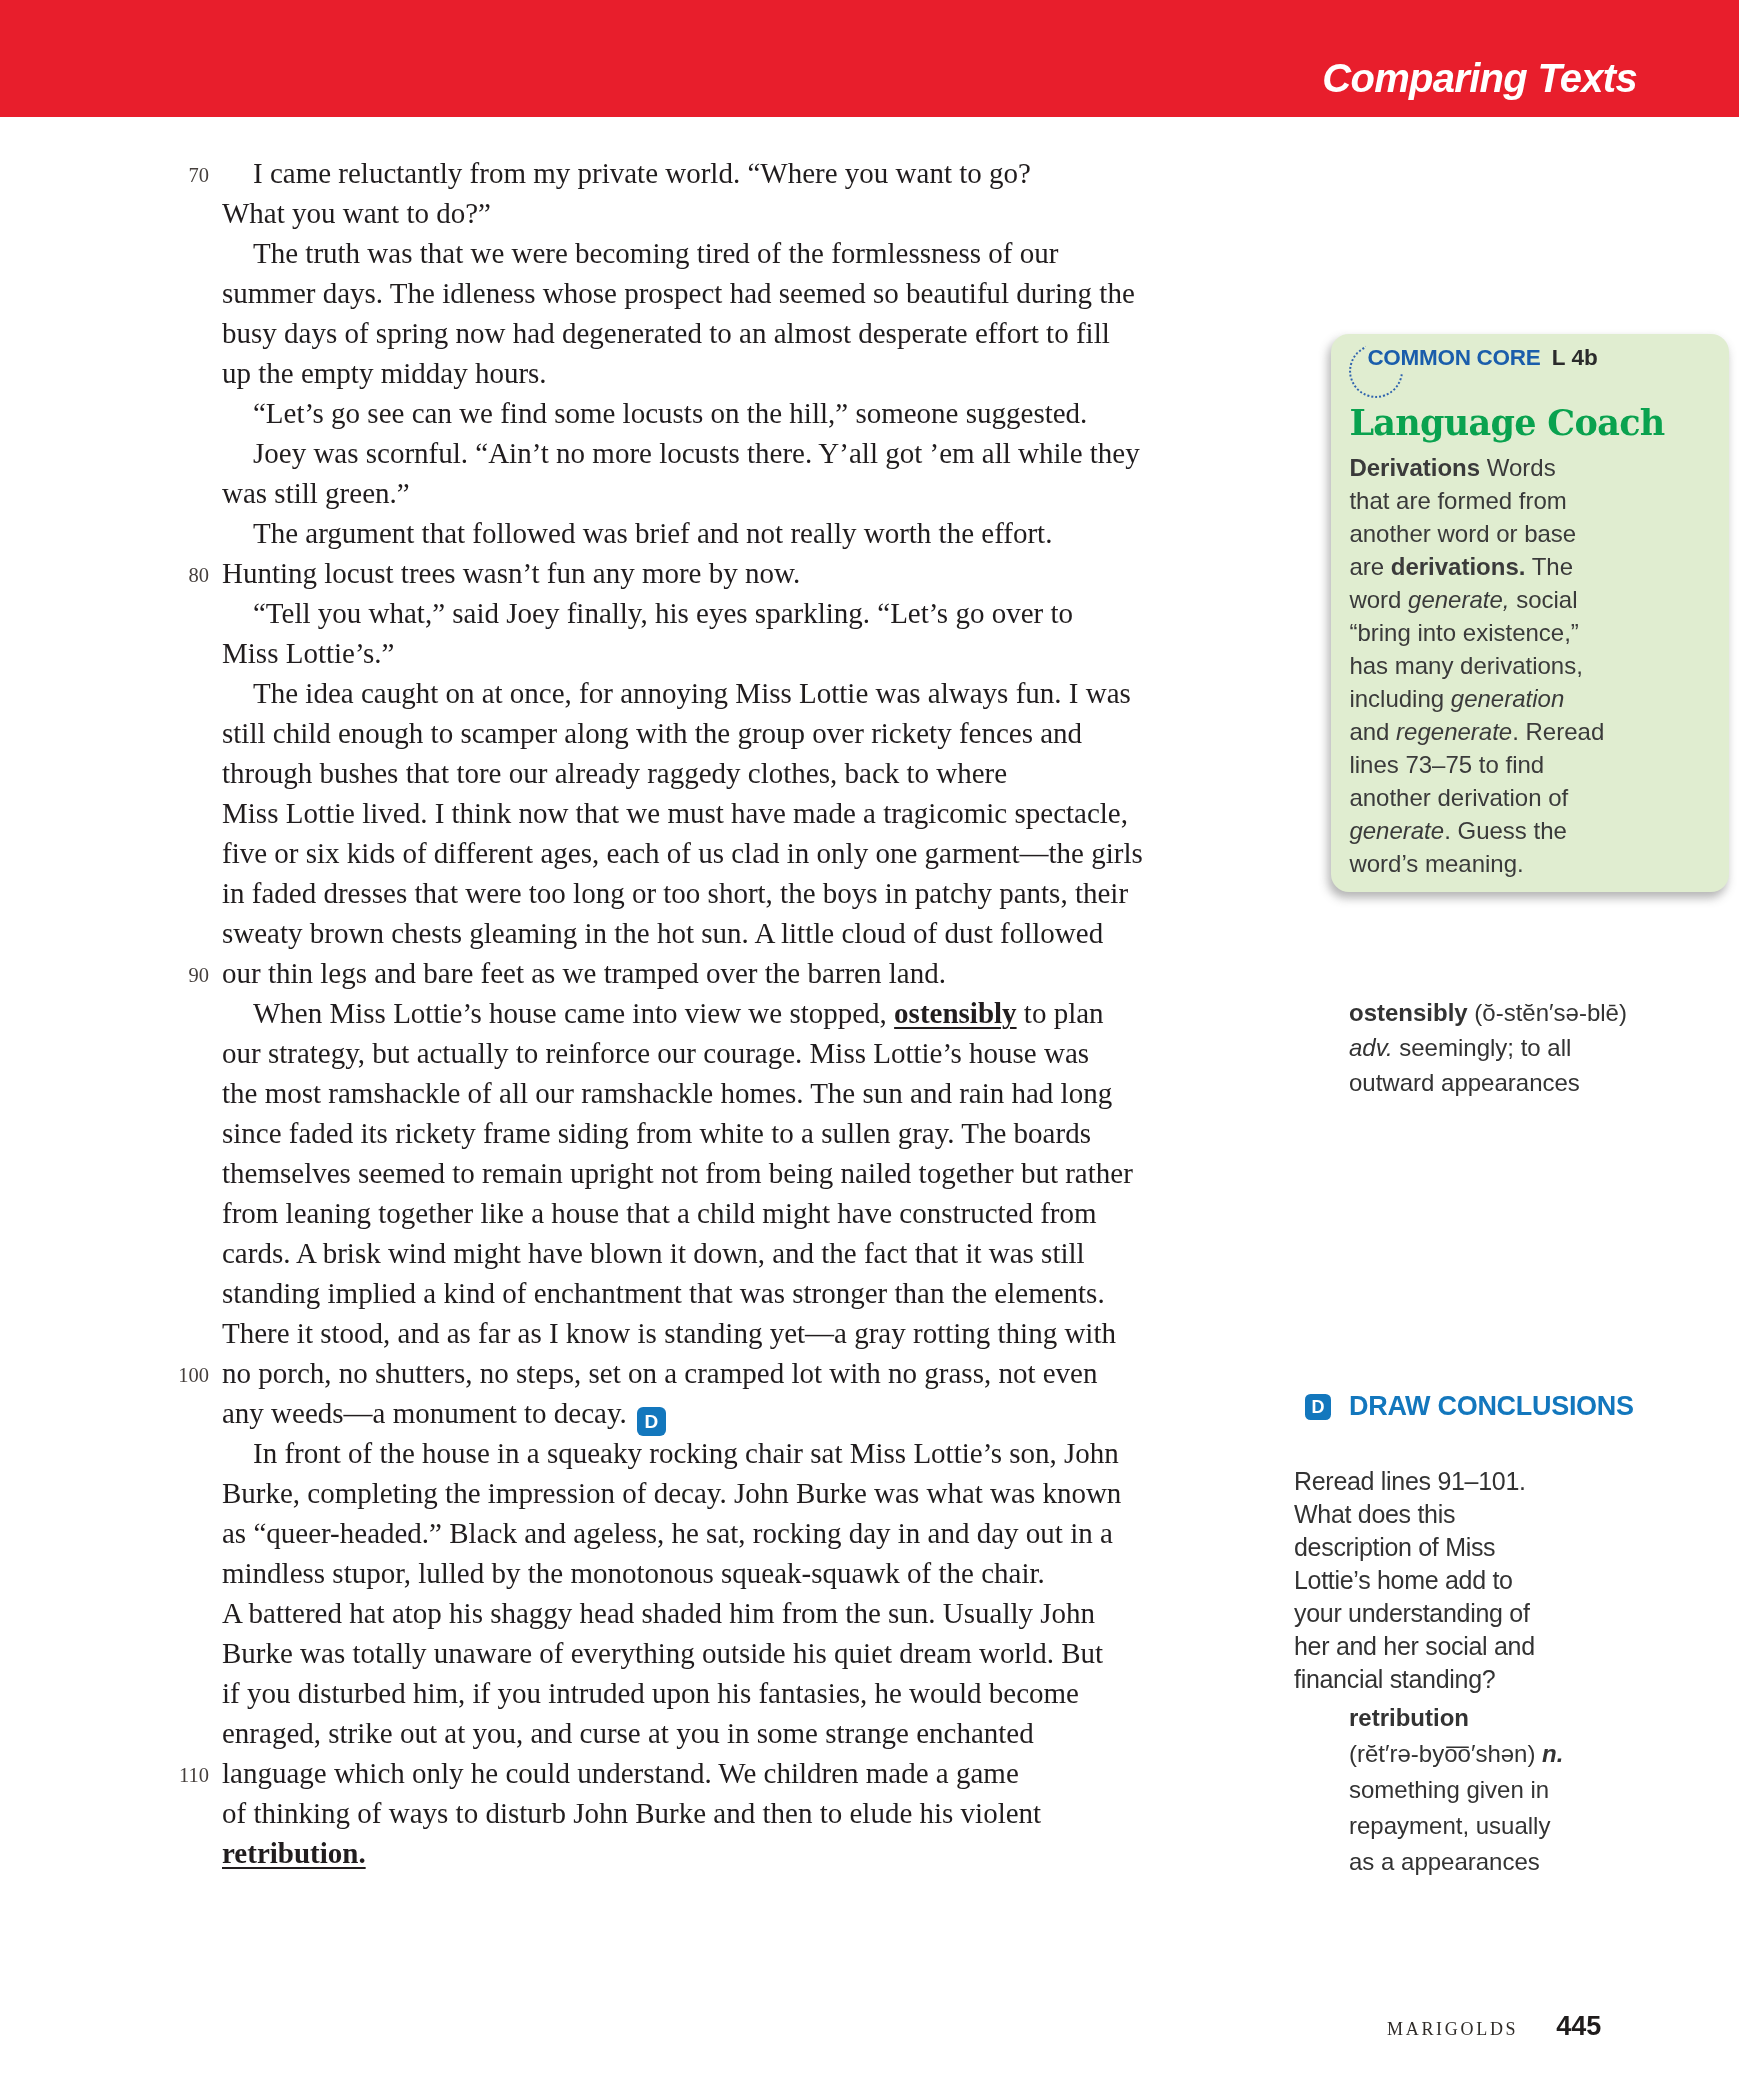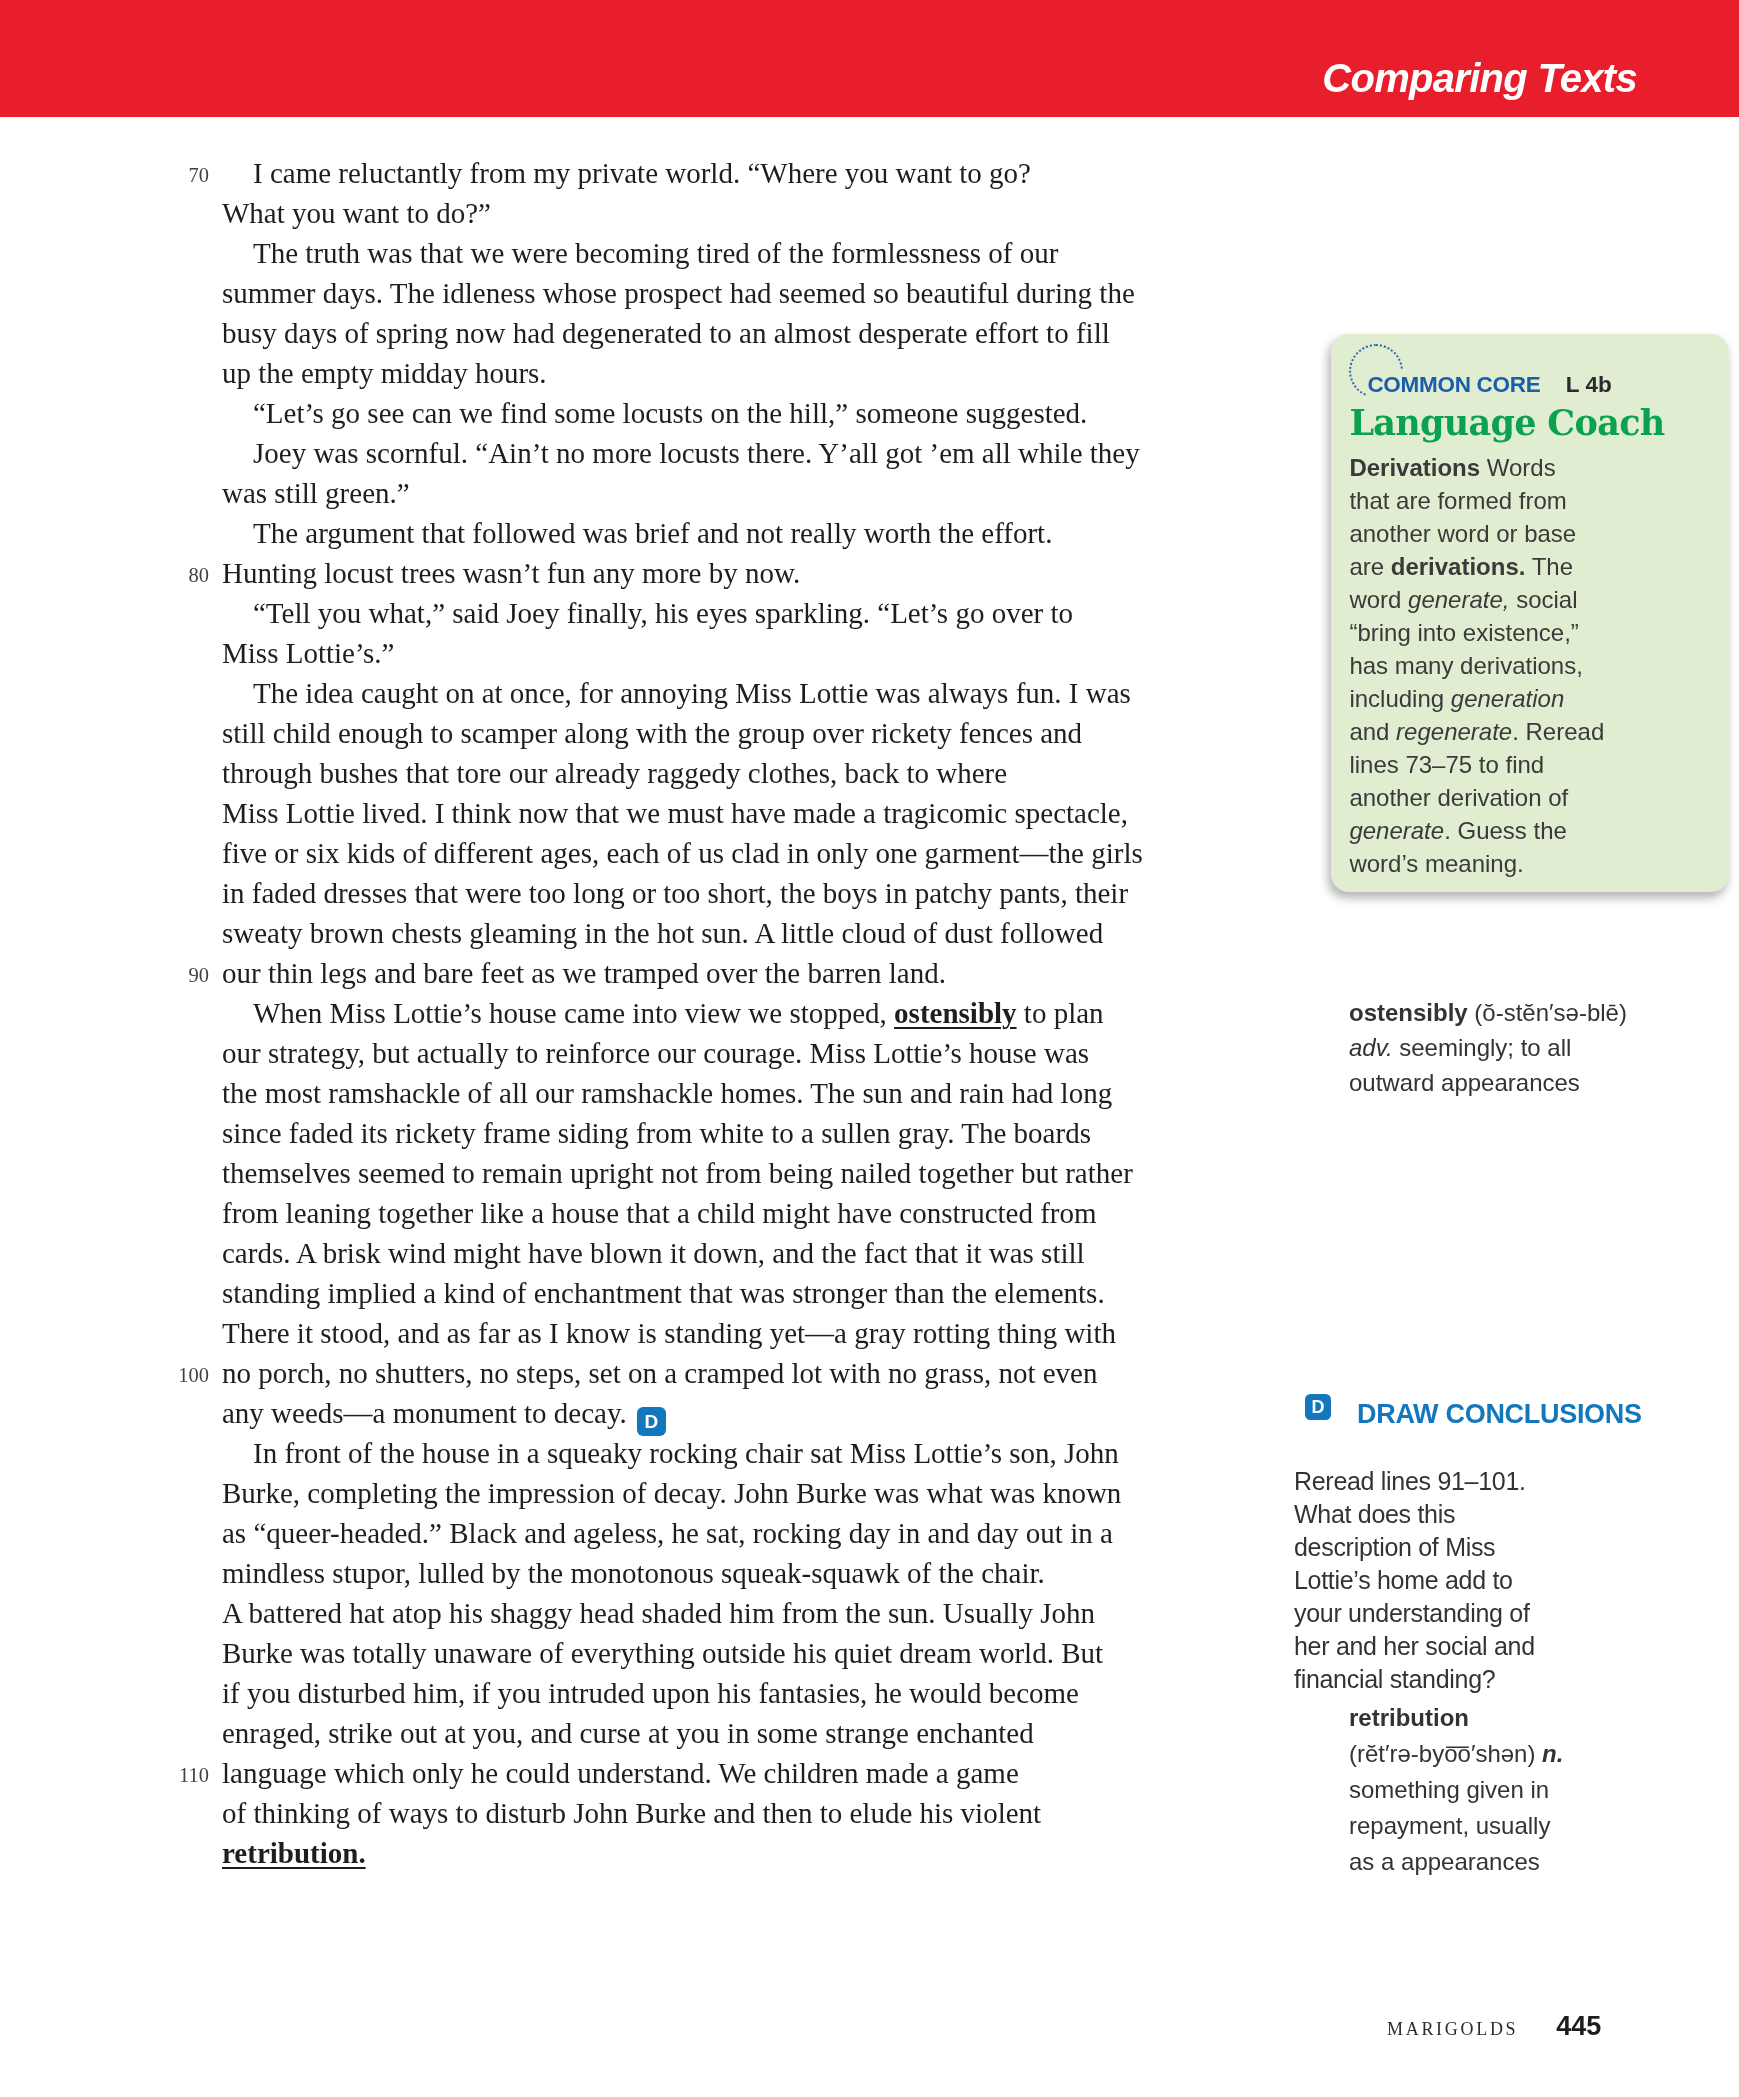--- a/index.html
+++ b/index.html
@@ -48,21 +48,21 @@
     position:absolute; left:1331px; top:334px; width:398px; height:558px;
     background:#e0edd0; border-radius:18px;
     box-shadow:-2.7px 5.5px 9.5px rgba(90,90,90,0.45);
     font-family:"Liberation Sans", sans-serif;
   }
   .cc-circle {
     position:absolute; left:18px; top:9.5px; width:50px; height:50px;
     border:2.7px dotted #2f63ae; border-radius:50%;
   }
   .cc-row {
-    position:absolute; left:35px; top:36px; display:flex; gap:20px;
+    position:absolute; left:35px; top:9px; display:flex; gap:6px;
     align-items:baseline; white-space:nowrap;
   }
   .cc-label {
     font-weight:bold; font-size:22.5px; color:#1a5dab;
     background:#e0edd0; padding:2px 5.5px 2px 1.4px; letter-spacing:-0.3px;
   }
   .cc-code { font-weight:bold; font-size:22.5px; color:#2b2b2b; }
   .lc-title {
     position:absolute; left:18.4px; top:68px; margin:0;
     font-family:"DejaVu Serif", serif; font-weight:bold; font-size:35px;
@@ -84,21 +84,21 @@
   .vocab-2 { left:1349px; top:1700px; font-size:24px; line-height:36px; }
   .vocab-2 .tline { height:36px; }
 
   .dc-marker {
     position:absolute; left:1305px; top:1394px; width:26px; height:26px;
     background:#1377bd; color:#ffffff; border-radius:5.5px;
     font-family:"Liberation Sans", sans-serif; font-weight:bold;
     font-size:18px; line-height:26px; text-align:center;
   }
   .dc-heading {
-    position:absolute; left:1349px; top:1391px; margin:8px;
+    position:absolute; left:1349px; top:1391px; margin:0;
     font-family:"Liberation Sans", sans-serif; font-weight:bold;
     font-size:27px; color:#1377bd; letter-spacing:-0.3px; white-space:nowrap;
   }
   .dc-body { left:1294px; top:1426px; font-size:25px; line-height:33px; letter-spacing:-0.3px;margin-top:39px; }
   .dc-body .tline { height:33px; }
 
   
   .pagefoot {
     position:absolute; left:1387px; top:2011px; display:flex;
     align-items:baseline; gap:38px; white-space:nowrap;

